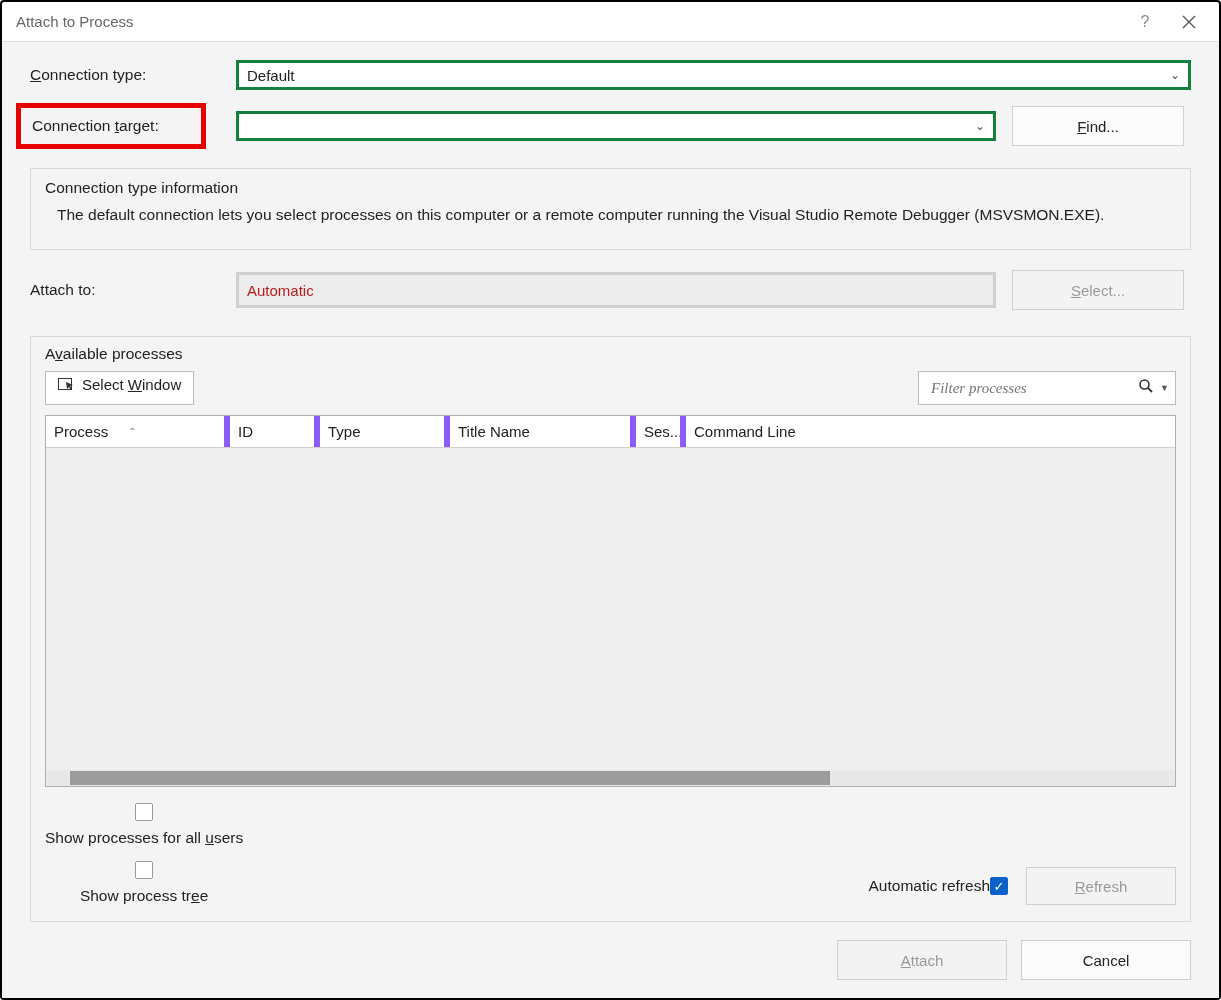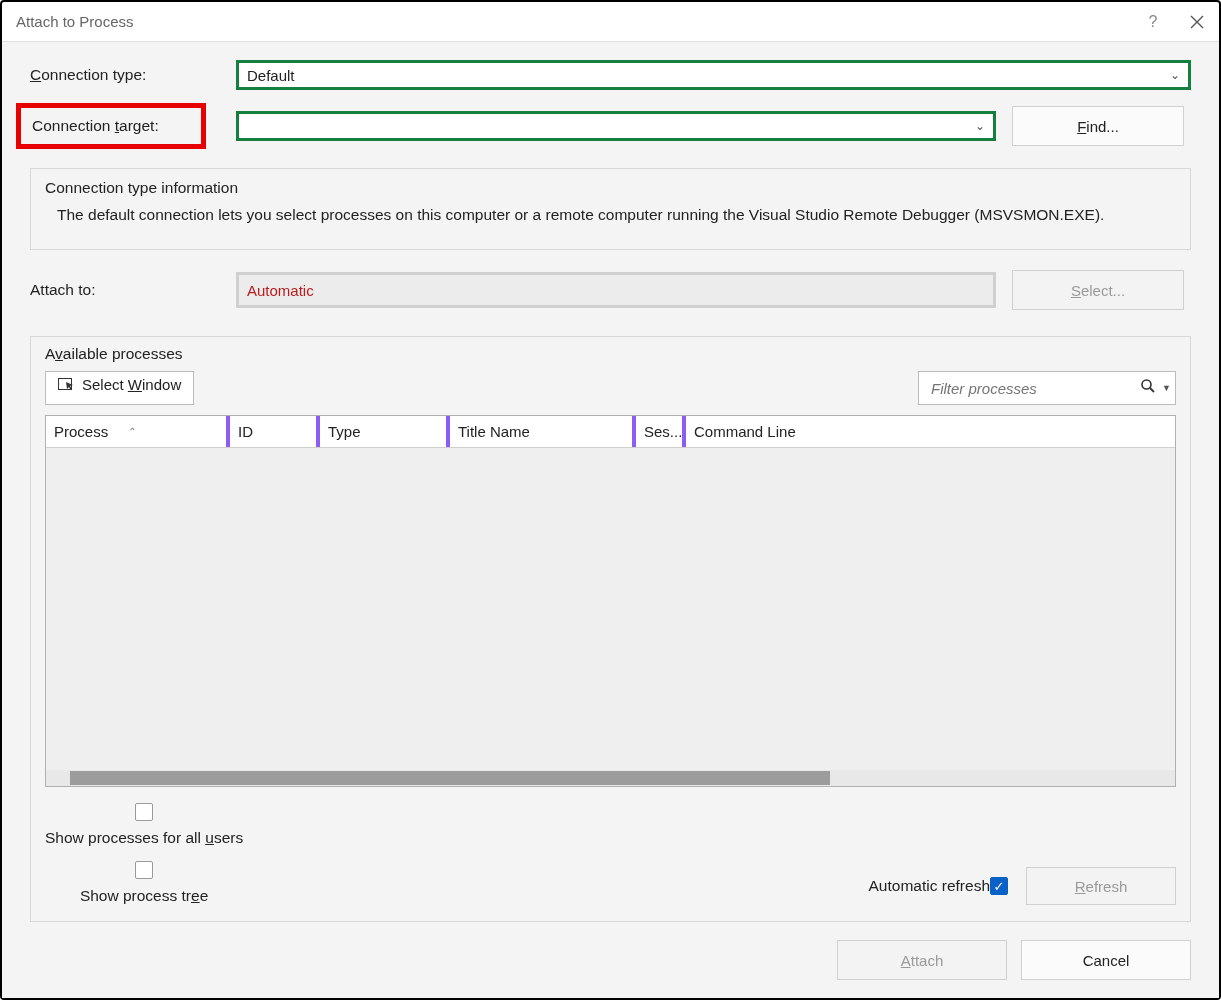--- a/index.html
+++ b/index.html
@@ -17,21 +17,21 @@
     border: 2px solid #000;
     border-radius: 4px;
     display: flex;
     flex-direction: column;
   }
   
   .titlebar {
     display: flex;
     align-items: center;
     height: 40px;
-    padding: 0 0 0 14px;
+    padding: 0 8px 0 14px;
     border-bottom: 1px solid #e0e0e0;
   }
   .titlebar .title {
     flex: 1;
     color: #666;
     font-size: 15px;
   }
   .titlebar .win-btn {
     width: 44px;
     height: 38px;
@@ -157,20 +157,21 @@
     gap:6px;
   }
   .filter-box input {
     flex:1;
     border:none;
     outline:none;
     font-size:15px;
     color:#888;
     font-style:italic;
     background:transparent;
+    font-family:Liberation Serif, serif;
   }
   .filter-box .mag { font-size:16px; color:#333; }
   .filter-box .drop { font-size:9px; color:#555; }
 
   
   .proc-table {
     border:1px solid #b0b0b0;
     background:#efefef;
     height: 372px;
     display:flex;
@@ -180,21 +181,21 @@
   .proc-head {
     display:flex;
     background:#fff;
     border-bottom:1px solid #d0d0d0;
     height:32px;
     align-items:center;
     font-size:15px;
   }
   .proc-head .col {
     padding:0 8px;
-    border-right:4px solid #8b5cf6;
+    border-right:6px solid #8b5cf6;
     height:100%;
     display:flex;
     align-items:center;
     white-space:nowrap;
     overflow:hidden;
   }
   .proc-head .col:last-child{border-right:none;}
   .sort-caret{ font-size:10px; color:#777; margin-left:20px; }
   .proc-body { flex:1; background:#efefef; }
   .h-scroll {

